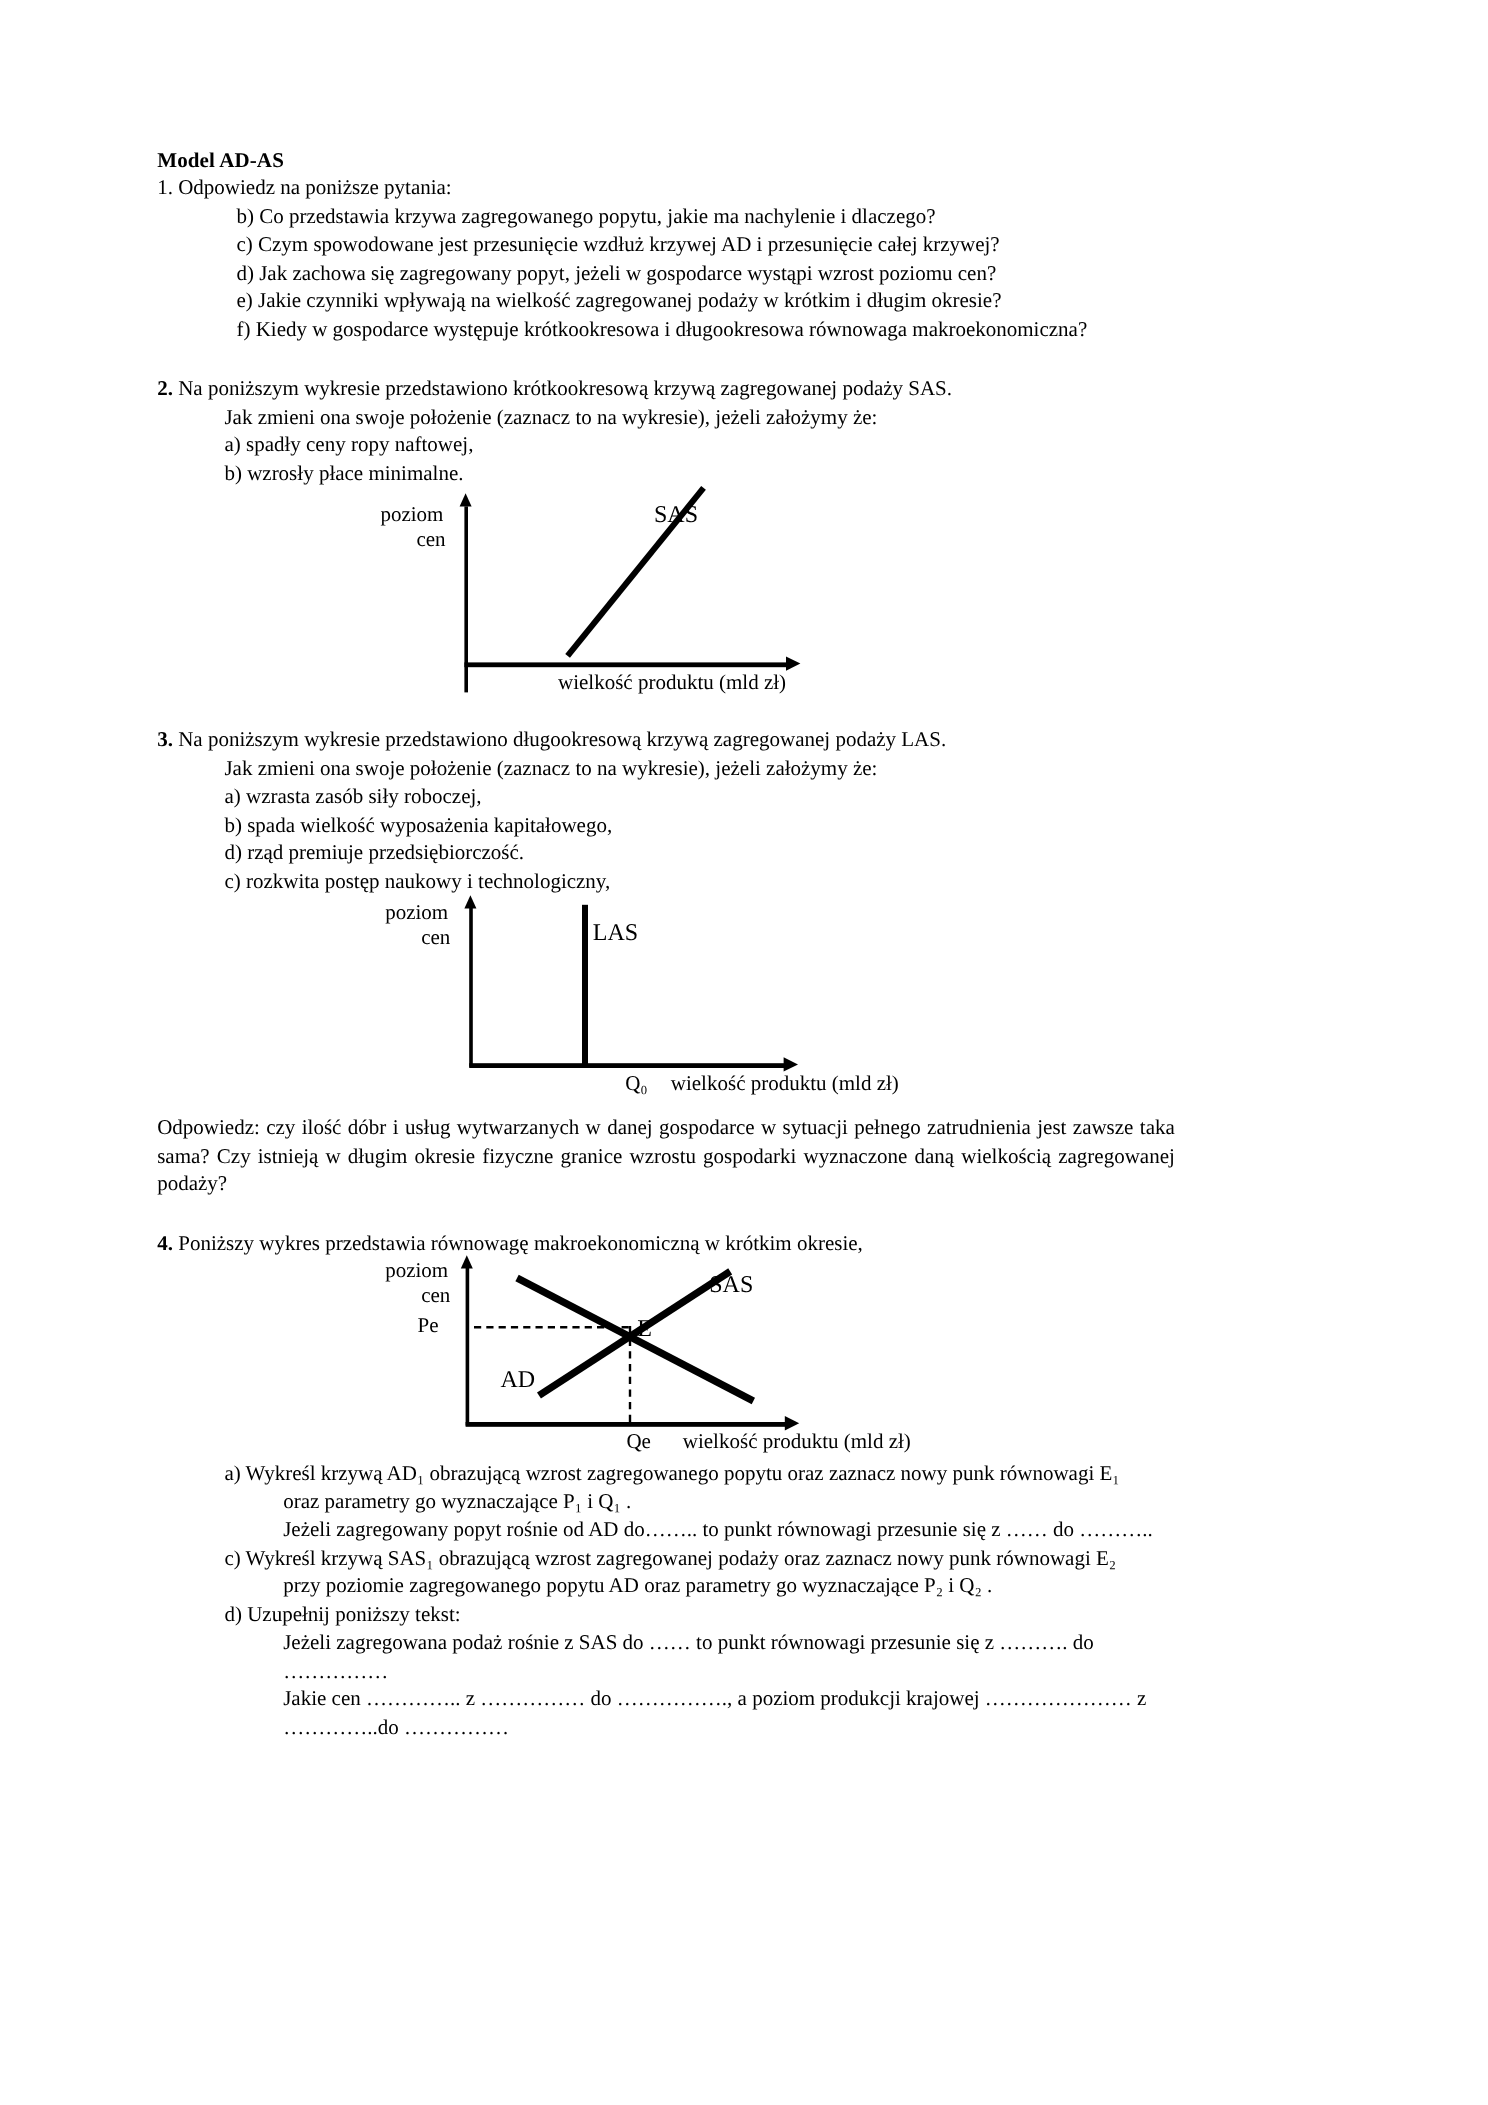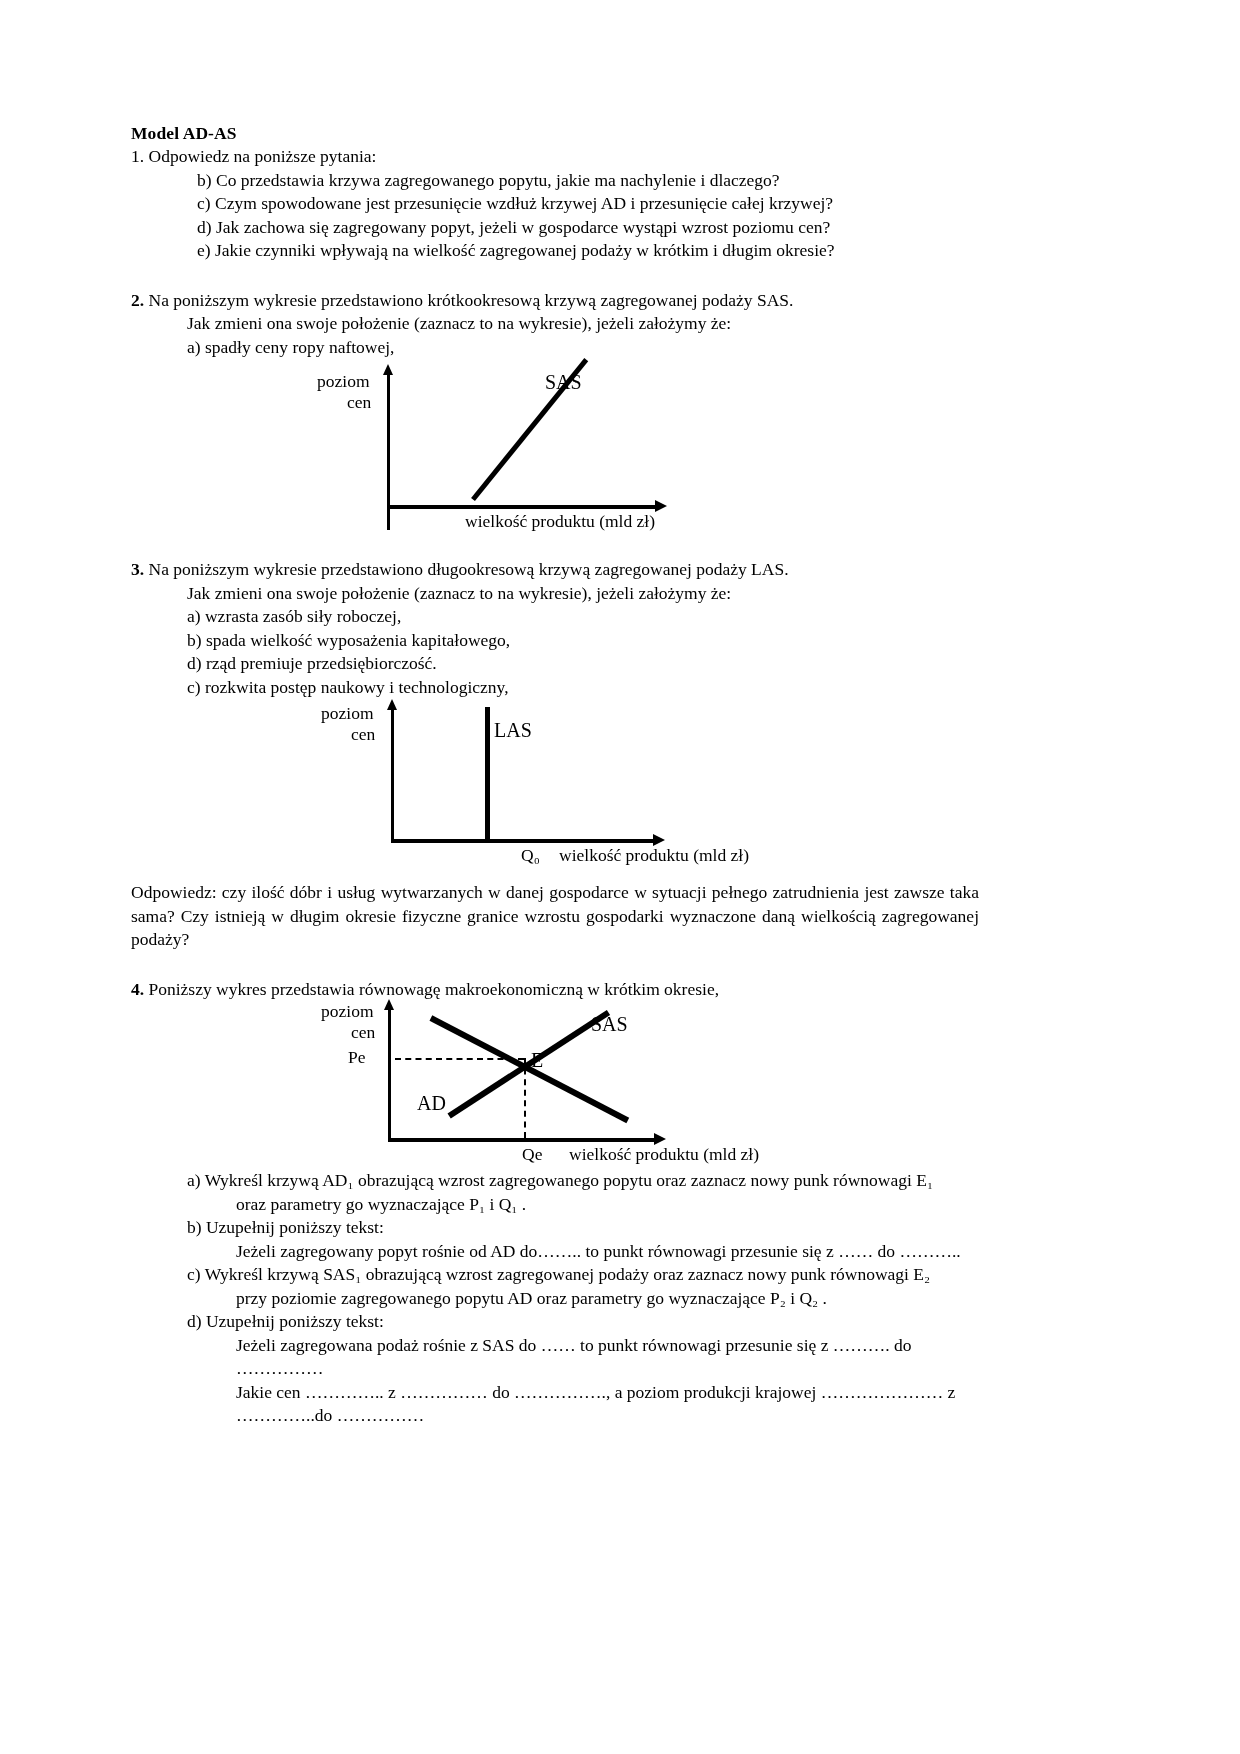--- a/index.html
+++ b/index.html
@@ -109,26 +109,28 @@
 <div class="page">
  <div class="content">
 
   <div class="ttl">Model AD-AS</div>
 
   <div class="lvl0">1. Odpowiedz na poniższe pytania:</div>
   <div class="lvl0 indent1">b) Co przedstawia krzywa zagregowanego popytu, jakie ma nachylenie i dlaczego?</div>
   <div class="lvl0 indent1">c) Czym spowodowane jest przesunięcie wzdłuż krzywej AD  i przesunięcie całej krzywej?</div>
   <div class="lvl0 indent1">d) Jak zachowa się zagregowany popyt, jeżeli w gospodarce wystąpi wzrost poziomu cen?</div>
   <div class="lvl0 indent1">e) Jakie czynniki wpływają na wielkość zagregowanej podaży w krótkim i długim okresie?</div>
+  <div class="lvl0 indent1">f) Kiedy w gospodarce występuje krótkookresowa i długookresowa równowaga makroekonomiczna?</div>
 
   <div class="gap-md"></div>
 
   <div class="lvl0"><span class="bold">2.</span><span> Na poniższym wykresie przedstawiono krótkookresową krzywą zagregowanej podaży SAS.</span></div>
   <div class="lvl0 indent3">Jak zmieni ona swoje położenie (zaznacz to na wykresie), jeżeli założymy że:</div>
   <div class="lvl0 indent3">a) spadły ceny ropy naftowej,</div>
+  <div class="lvl0 indent3">b) wzrosły płace minimalne.</div>
 
   <div class="chart" style="height:185px;">
     <div class="axlabel" style="left:186px; top:12px;">poziom</div>
     <div class="axlabel" style="left:216px; top:33px;">cen</div>
     <div class="arrow-up" style="left:252px; top:5px;"></div>
     <div class="axis-v" style="left:256px; top:16px; height:155px;"></div>
     <div class="axis-h" style="left:256px; top:146px; width:270px;"></div>
     <div class="arrow-right" style="left:524px; top:141px;"></div>
     <div class="curve" style="left:342px; top:138px; width:180px; height:5px; transform:rotate(-51deg);"></div>
     <div class="curve-lbl" style="left:414px; top:12px;">SAS</div>
@@ -183,21 +185,20 @@
     <div class="curve-lbl" style="left:400px; top:48px;">E</div>
     <div class="curve-lbl" style="left:286px; top:91px;">AD</div>
     <div class="curve-lbl" style="left:460px; top:12px;">SAS</div>
 
     <div class="axlabel" style="left:391px; top:143px;">Qe</div>
     <div class="axlabel" style="left:438px; top:143px;">wielkość produktu  (mld zł)</div>
   </div>
 
   <div class="lvl0 indent3">a) Wykreśl krzywą AD₁ obrazującą wzrost zagregowanego popytu oraz zaznacz nowy punk równowagi E₁</div>
   <div class="lvl0 indent4">oraz parametry go wyznaczające P₁ i Q₁ .</div>
-  <div class="lvl0 indent3">b) Uzupełnij poniższy tekst:</div>
   <div class="lvl0 indent4">Jeżeli zagregowany popyt rośnie od AD do…….. to punkt równowagi przesunie się z …… do ………..</div>
   <div class="lvl0 indent3">c) Wykreśl krzywą SAS₁ obrazującą wzrost zagregowanej podaży oraz zaznacz nowy punk równowagi E₂</div>
   <div class="lvl0 indent4">przy poziomie zagregowanego popytu AD oraz parametry go wyznaczające P₂ i Q₂ .</div>
   <div class="lvl0 indent3">d) Uzupełnij poniższy tekst:</div>
   <div class="lvl0 indent4">Jeżeli zagregowana podaż rośnie z SAS do …… to punkt równowagi przesunie się  z ………. do ……………</div>
   <div class="lvl0 indent4">Jakie cen ………….. z …………… do ……………., a poziom produkcji krajowej ………………… z</div>
   <div class="lvl0 indent4">…………..do ……………</div>
 
  </div>
 </div>

